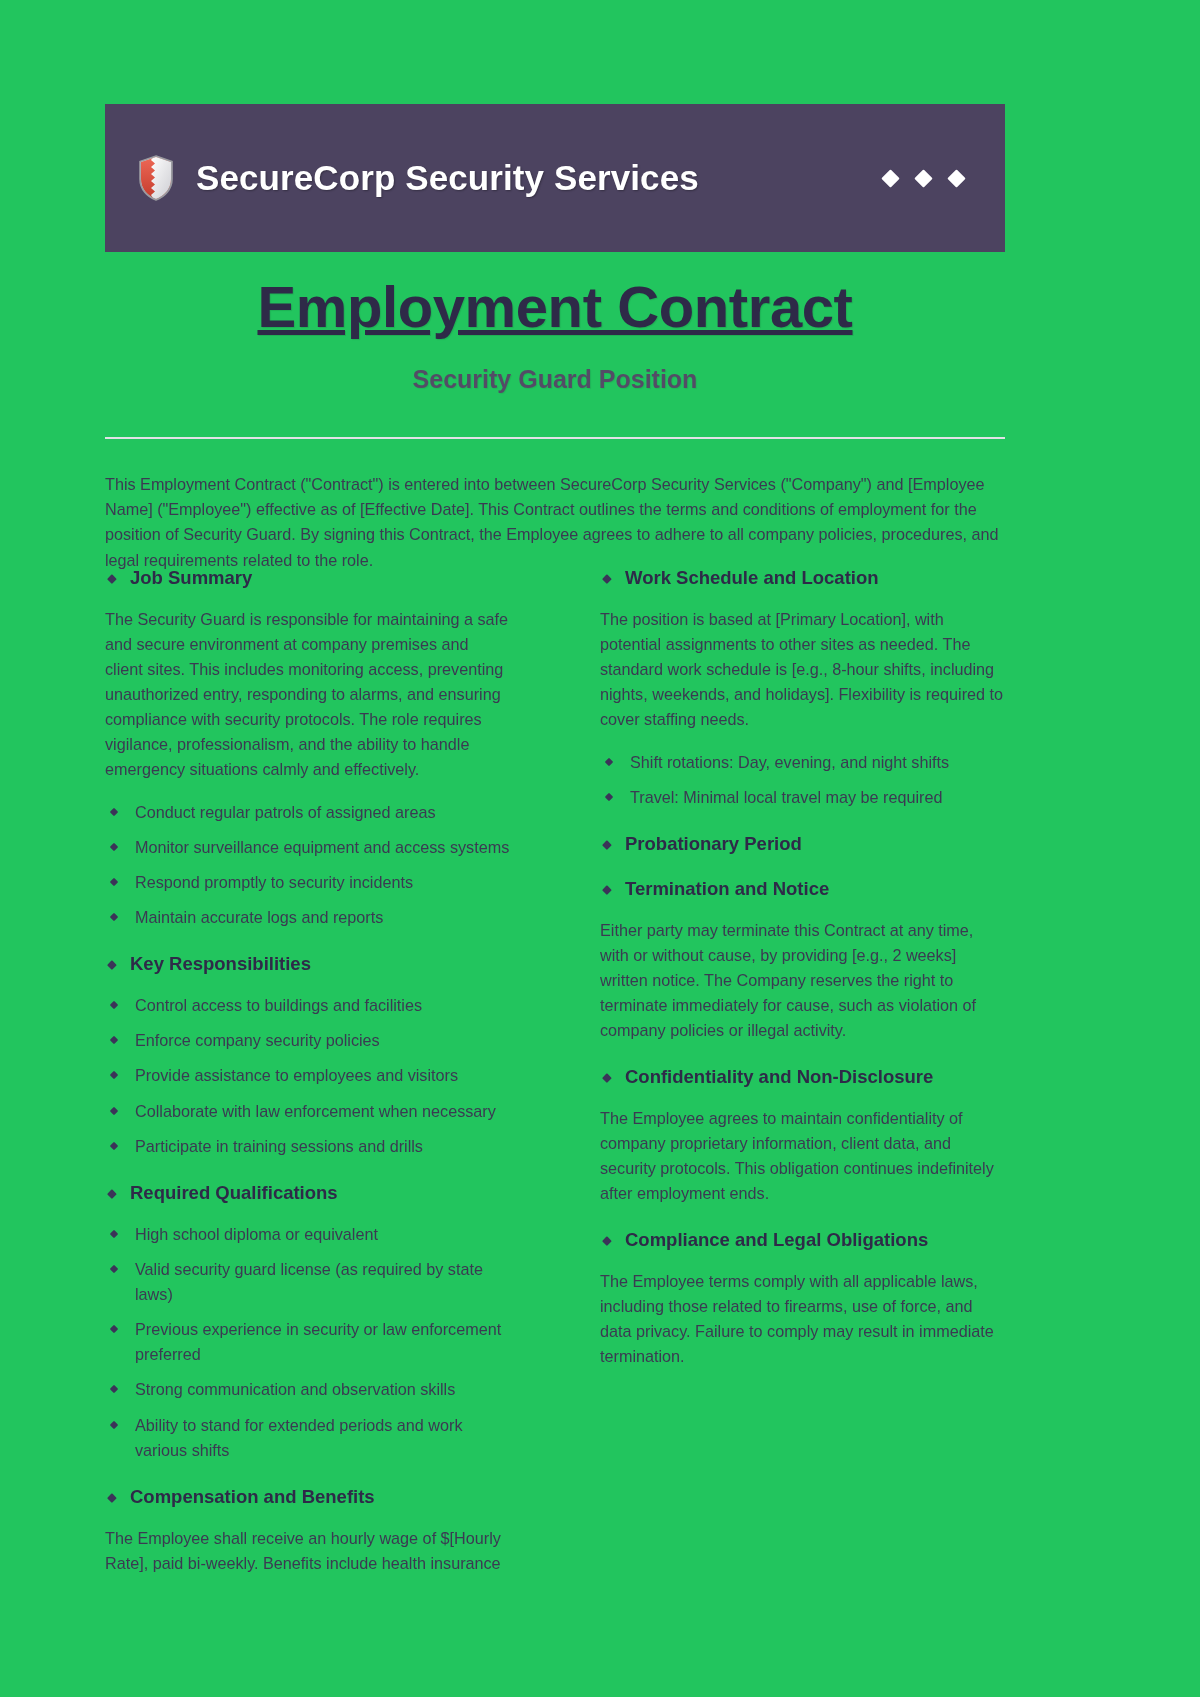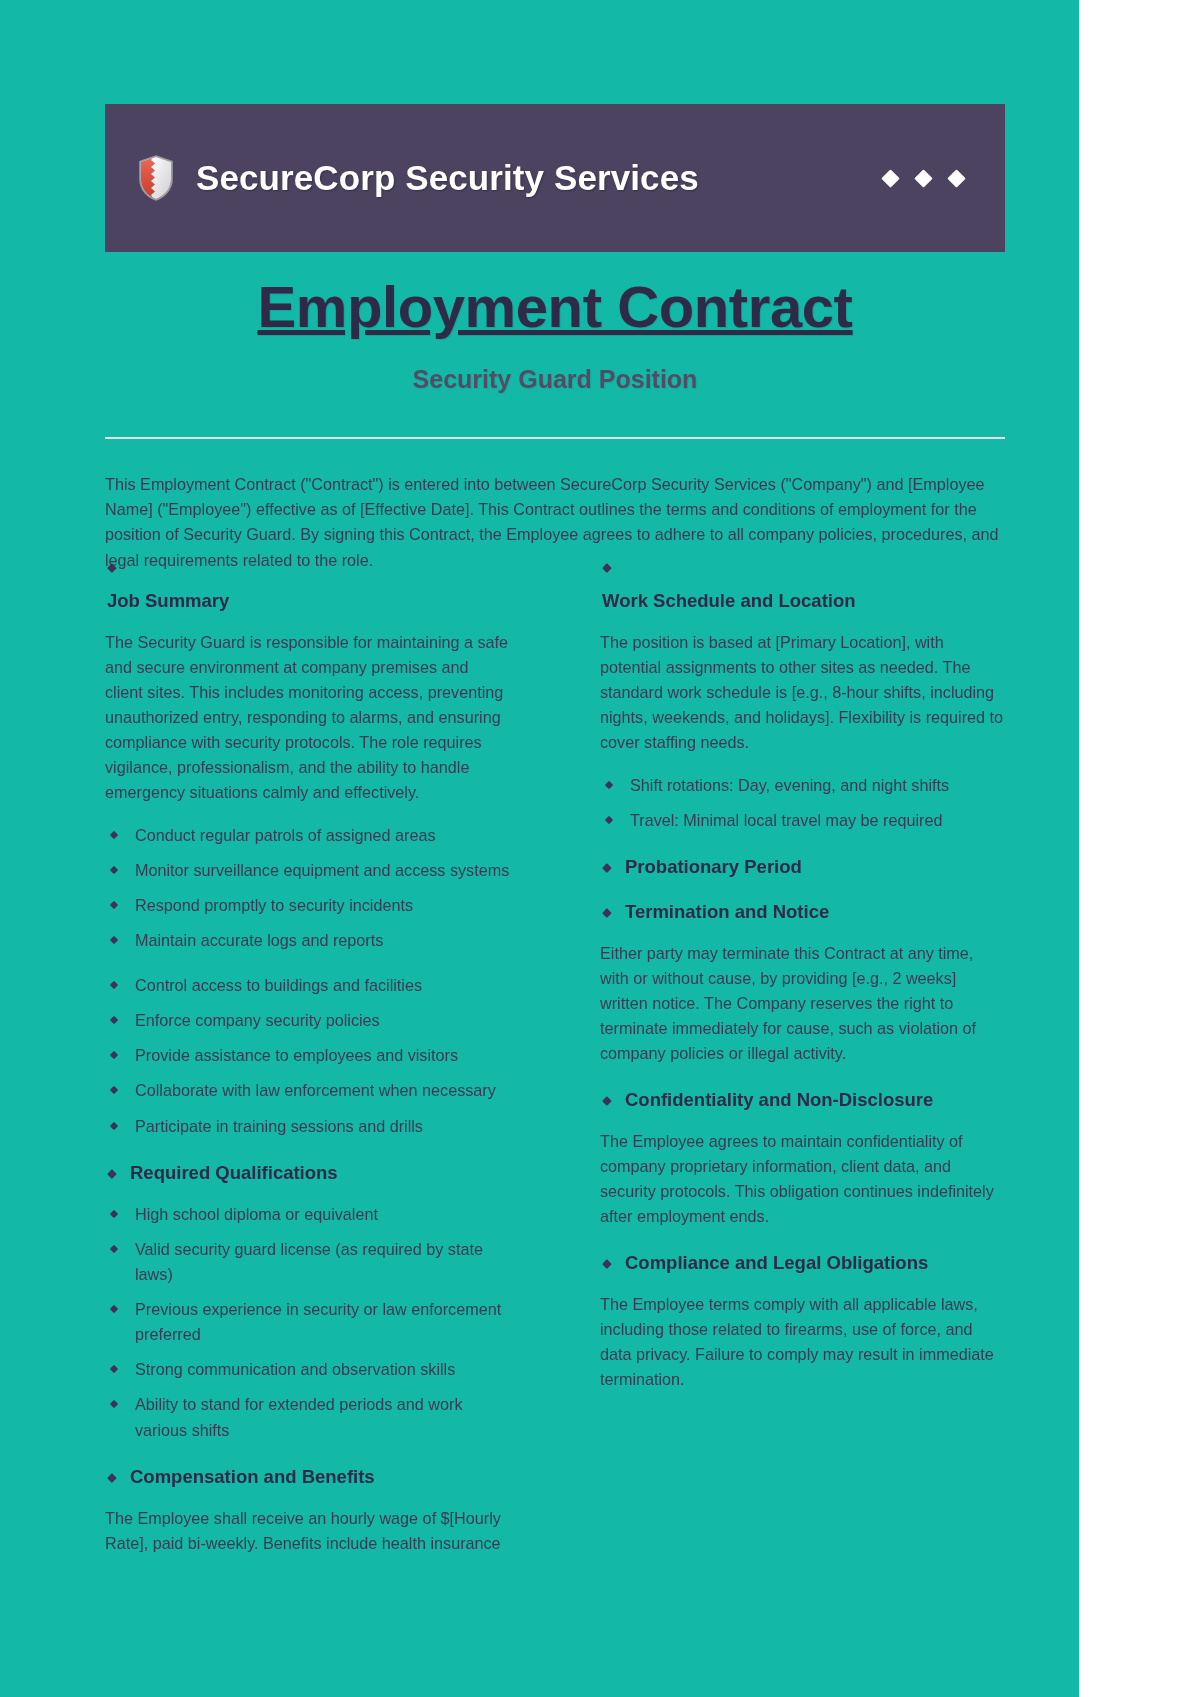--- a/index.html
+++ b/index.html
@@ -8,24 +8,24 @@
     padding: 0;
     background: #ffffff;
     width: 1200px;
   }
   body {
     font-family: "Liberation Sans", sans-serif;
     color: #3b3a52;
   }
 
   .page {
-    width: 1079px;
+    width: 1200px;
     min-height: 1697px;
     position: relative;
-    background: #14b8a6;
+    background: #22c55e;
     overflow: hidden;
     padding-left: 8px;
   }
 
   
   .header-band {
     position: absolute;
     left: 105px;
     top: 104px;
     width: 900px;
@@ -130,21 +130,21 @@
     flex: 0 0 405px;
   }
 
   .section-head {
     display: flex;
     align-items: baseline;
     gap: 16px;
     margin: 22px 0 18px 0;
     padding-left: 2px;
   }
-  .section-head:first-child { margin-top: 0; flex-direction: column; }
+  .section-head:first-child { margin-top: 0; }
   .sec-bullet {
     flex: 0 0 auto;
     width: 7px;
     height: 7px;
     background: #3b3458;
     transform: rotate(45deg) translateY(-2px);
     border-radius: 1px;
   }
   .section-title {
     font-size: 18.5px;
@@ -242,20 +242,24 @@
           <span class="sec-bullet"></span>
           <span class="section-title">Job Summary</span>
         </div>
         <p class="para">The Security Guard is responsible for maintaining a safe and secure environment at company premises and client sites. This includes monitoring access, preventing unauthorized entry, responding to alarms, and ensuring compliance with security protocols. The role requires vigilance, professionalism, and the ability to handle emergency situations calmly and effectively.</p>
         <ul class="bullets">
           <li><span class="li-bullet"></span><span>Conduct regular patrols of assigned areas</span></li>
           <li><span class="li-bullet"></span><span>Monitor surveillance equipment and access systems</span></li>
           <li><span class="li-bullet"></span><span>Respond promptly to security incidents</span></li>
           <li><span class="li-bullet"></span><span>Maintain accurate logs and reports</span></li>
         </ul>
+        <div class="section-head">
+          <span class="sec-bullet"></span>
+          <span class="section-title">Key Responsibilities</span>
+        </div>
         <ul class="bullets">
           <li><span class="li-bullet"></span><span>Control access to buildings and facilities</span></li>
           <li><span class="li-bullet"></span><span>Enforce company security policies</span></li>
           <li><span class="li-bullet"></span><span>Provide assistance to employees and visitors</span></li>
           <li><span class="li-bullet"></span><span>Collaborate with law enforcement when necessary</span></li>
           <li><span class="li-bullet"></span><span>Participate in training sessions and drills</span></li>
         </ul>
         <div class="section-head">
           <span class="sec-bullet"></span>
           <span class="section-title">Required Qualifications</span>

